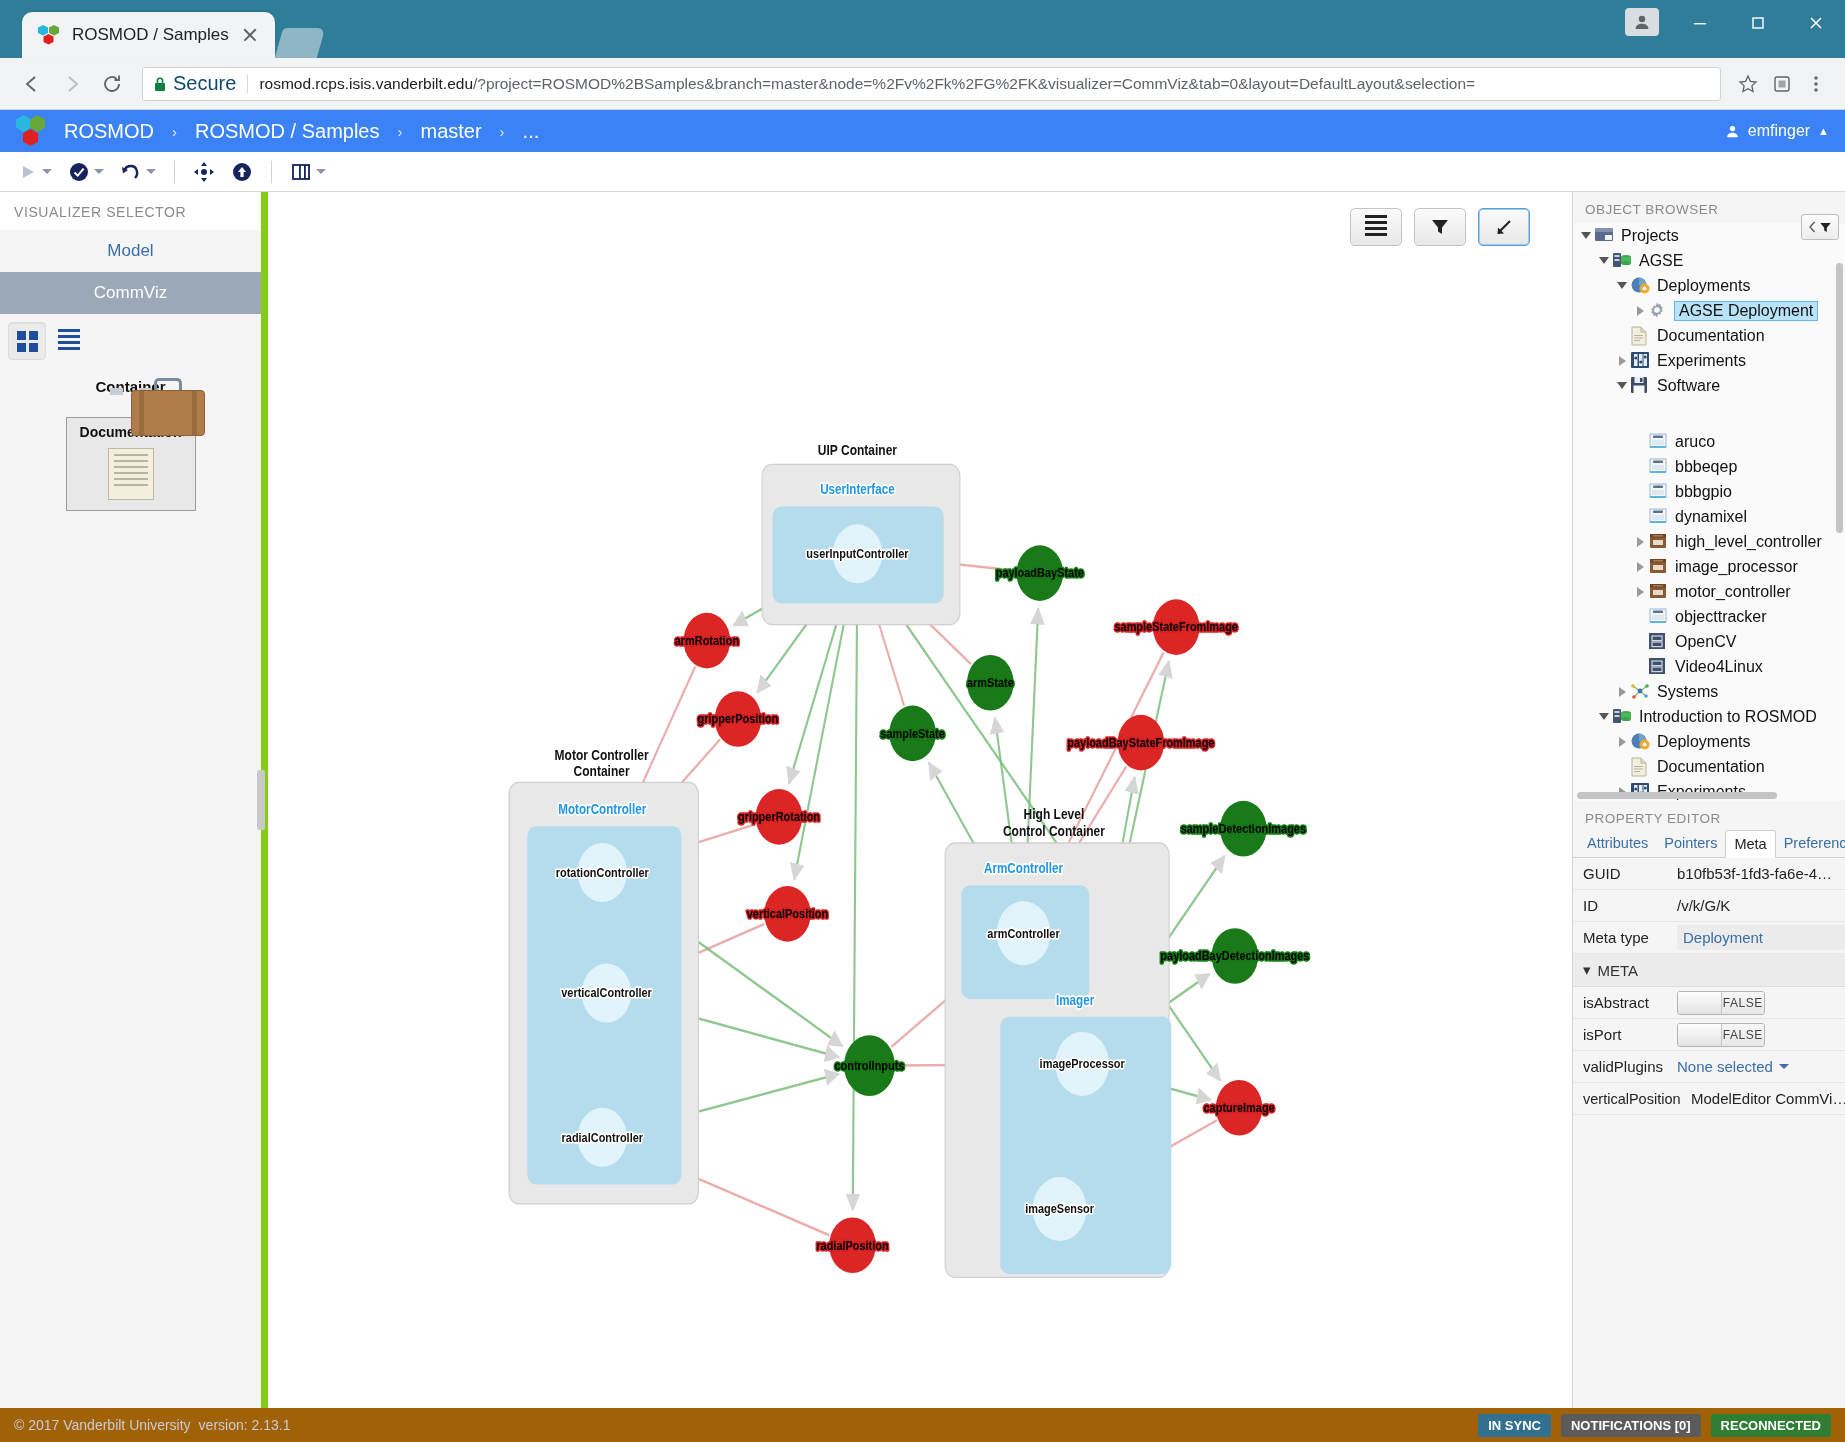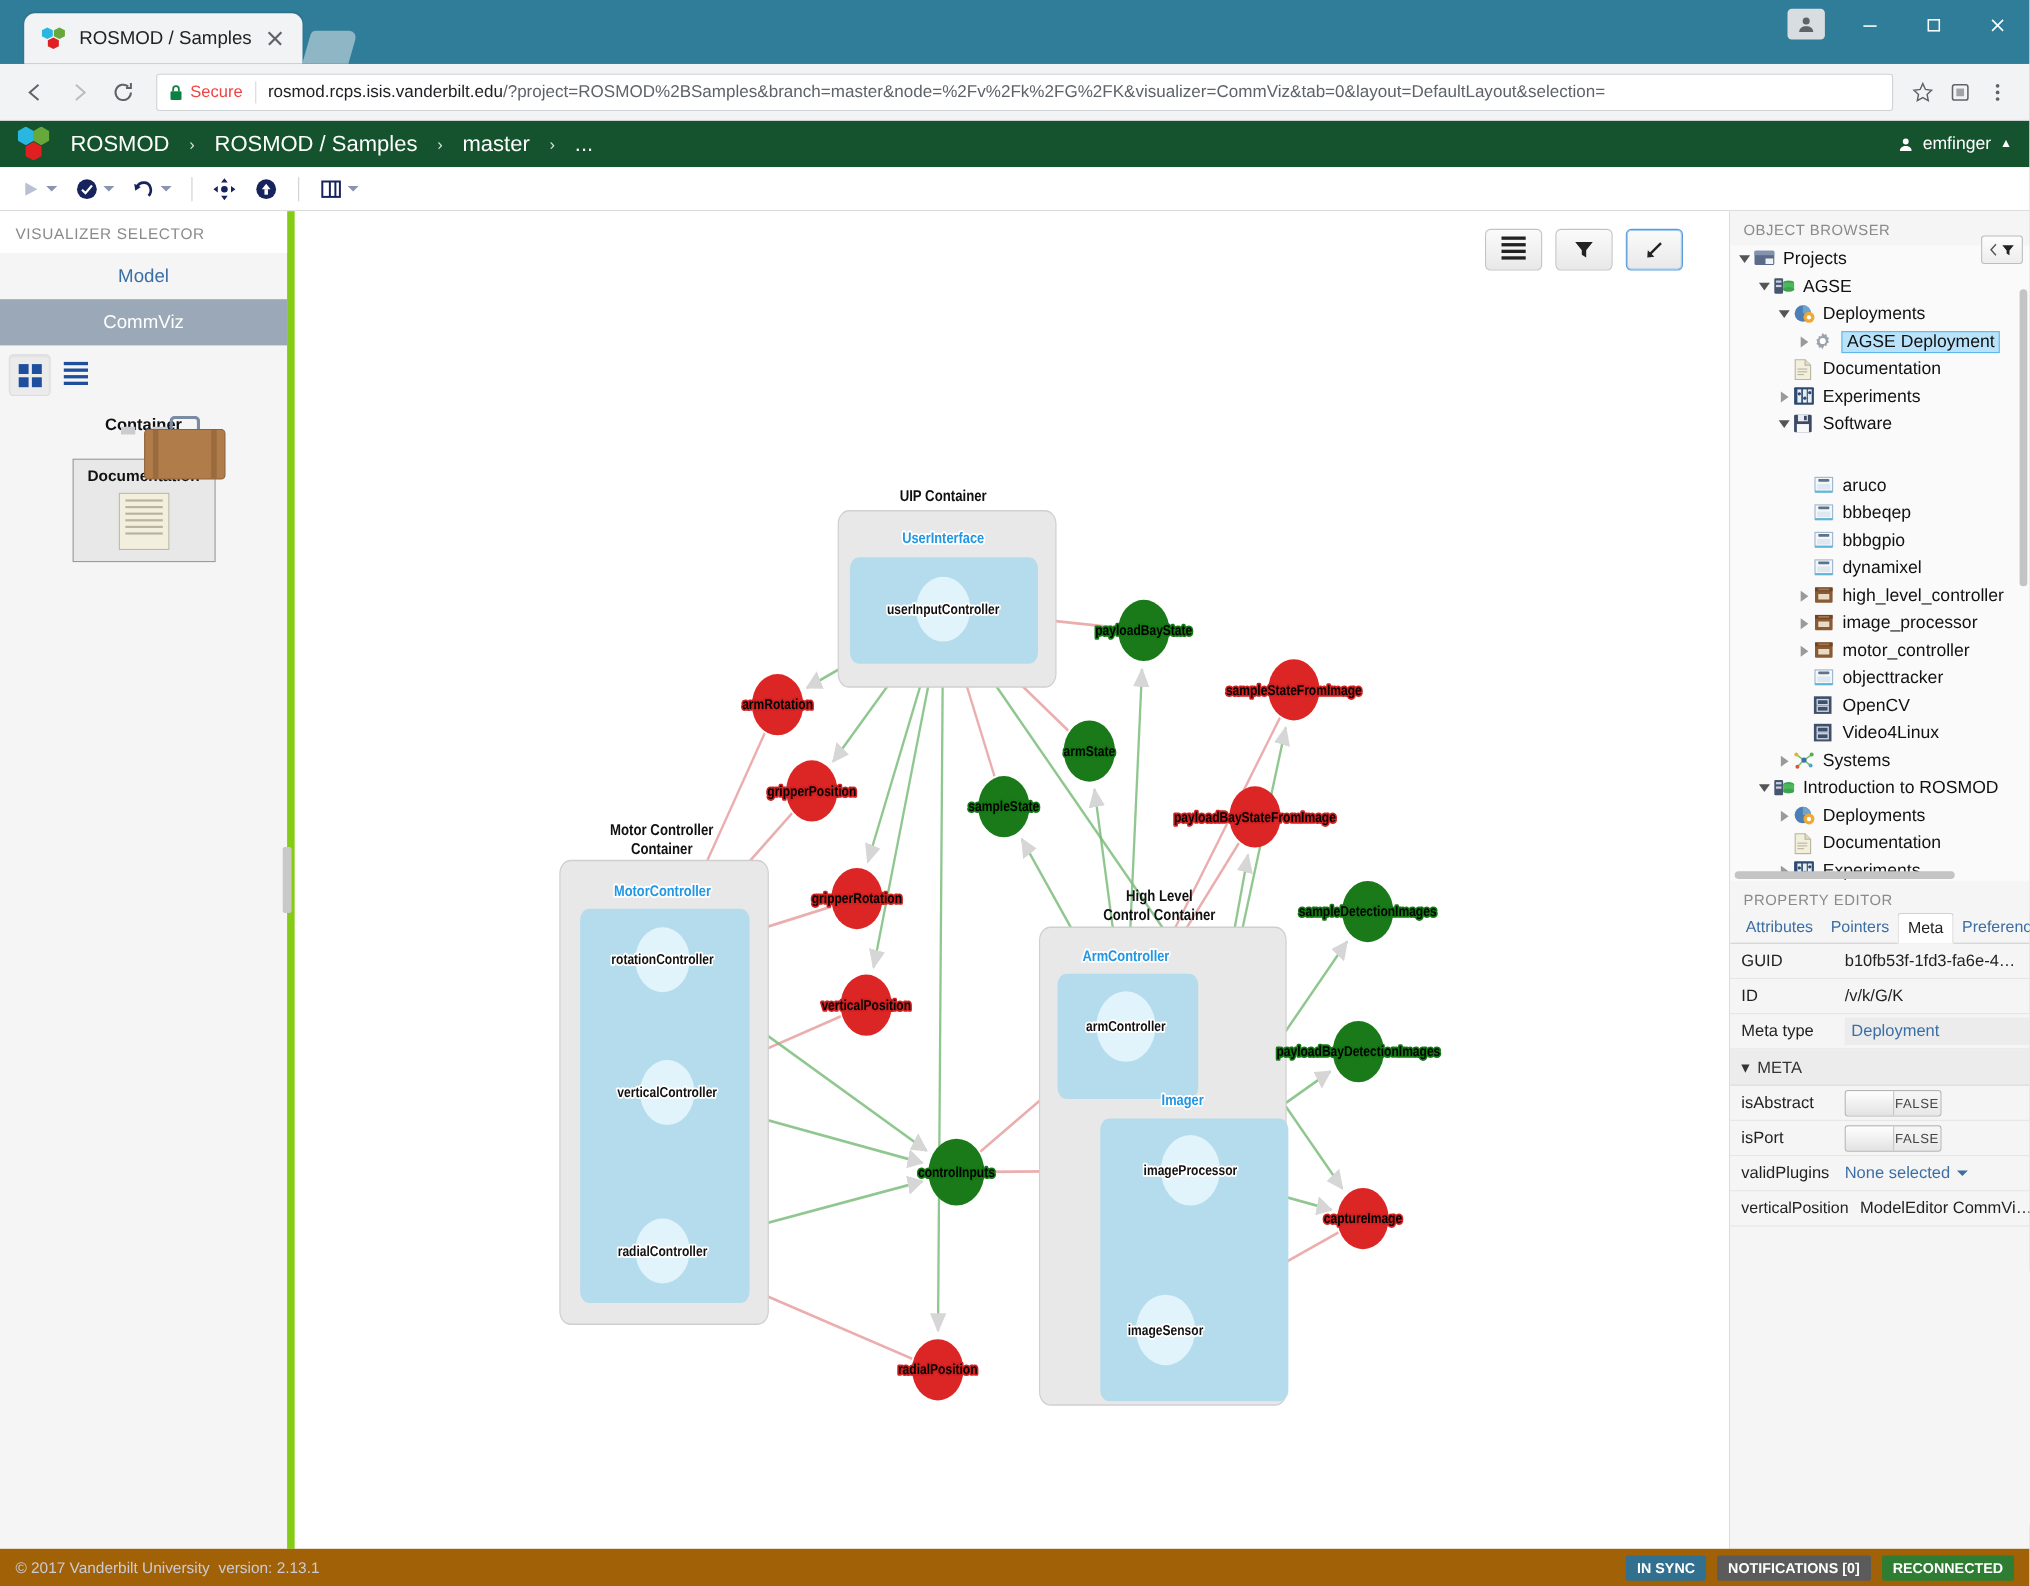--- a/index.html
+++ b/index.html
@@ -53,31 +53,31 @@
   .navbtn {
     width: 36px; height: 36px; display: flex; align-items: center; justify-content: center;
     border-radius: 50%; color: #5f6368; cursor: pointer; flex: none;
   }
   .navbtn.disabled { color: #b9bdc0; }
   .omnibox {
     flex: 1; height: 34px; background: #fff; border: 1px solid #cfd3d6; border-radius: 3px;
     display: flex; align-items: center; padding: 0 10px; margin: 0 8px; overflow: hidden;
   }
   .secure-chip { display: flex; align-items: center; gap: 6px; flex: none; }
-  .secure-text { color: #ef4444; font-size: 15px; }
+  .secure-text { color: #0c4a6e; font-size: 20px; }
   .omni-sep { width: 1px; height: 20px; background: #d6d8da; margin: 0 11px; flex: none; }
   .url { font-size: 15.5px; color: #5f6368; white-space: nowrap; overflow: hidden; }
   .url b { color: #202124; font-weight: normal; }
   .star, .ext, .kebab { width: 30px; height: 30px; display:flex; align-items:center; justify-content:center; flex:none; color:#5f6368; cursor: pointer;}
 
   
   .app { position: absolute; left: 0; top: 110px; right: 0; bottom: 0; background: #fff; }
 
   .navbar {
-    height: 42px; background: #14532d; display: flex; align-items: center;
+    height: 42px; background: #3b82f6; display: flex; align-items: center;
     padding: 0 16px; color: #fff;
   }
   .logo { width: 34px; height: 32px; position: relative; margin-right: 14px; flex: none; }
   .hexb, .hexg, .hexr { position: absolute; width: 15px; height: 17px; }
   .hexb { background: #29b6e0; left: 0;  top: 0;
           clip-path: polygon(50% 0,100% 25%,100% 75%,50% 100%,0 75%,0 25%); }
   .hexg { background: #67a83b; left: 14px; top: 0;
           clip-path: polygon(50% 0,100% 25%,100% 75%,50% 100%,0 75%,0 25%); }
   .hexr { background: #e02020; left: 7px; top: 14px;
           clip-path: polygon(50% 0,100% 25%,100% 75%,50% 100%,0 75%,0 25%); }

